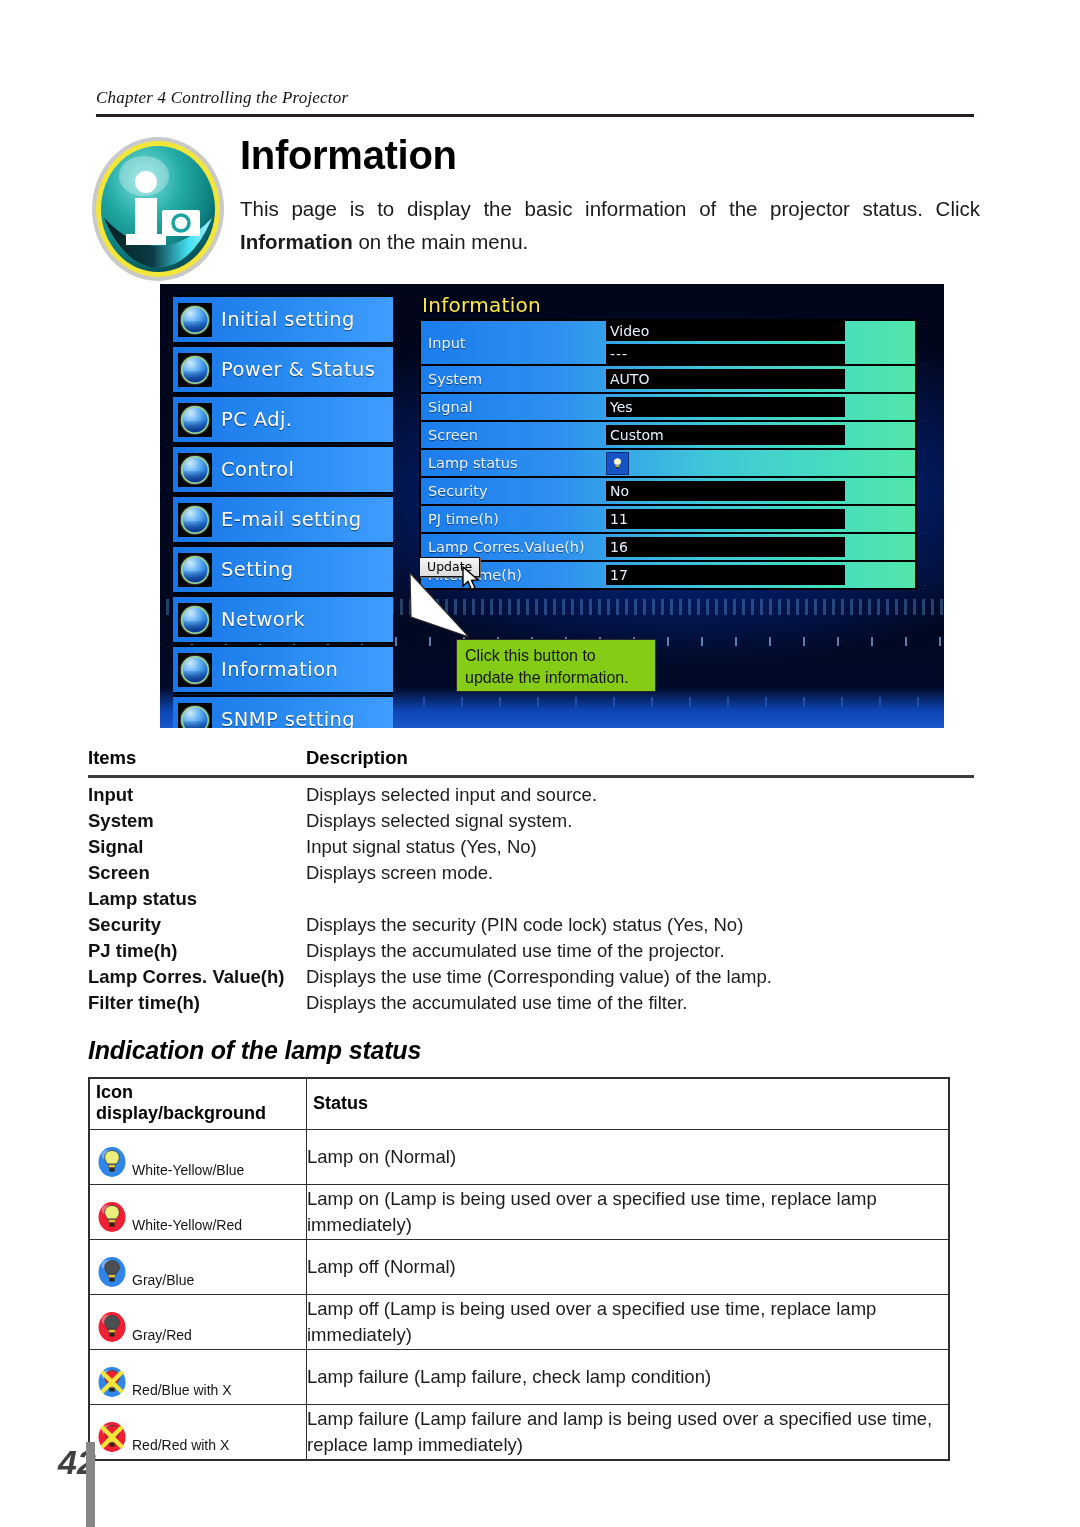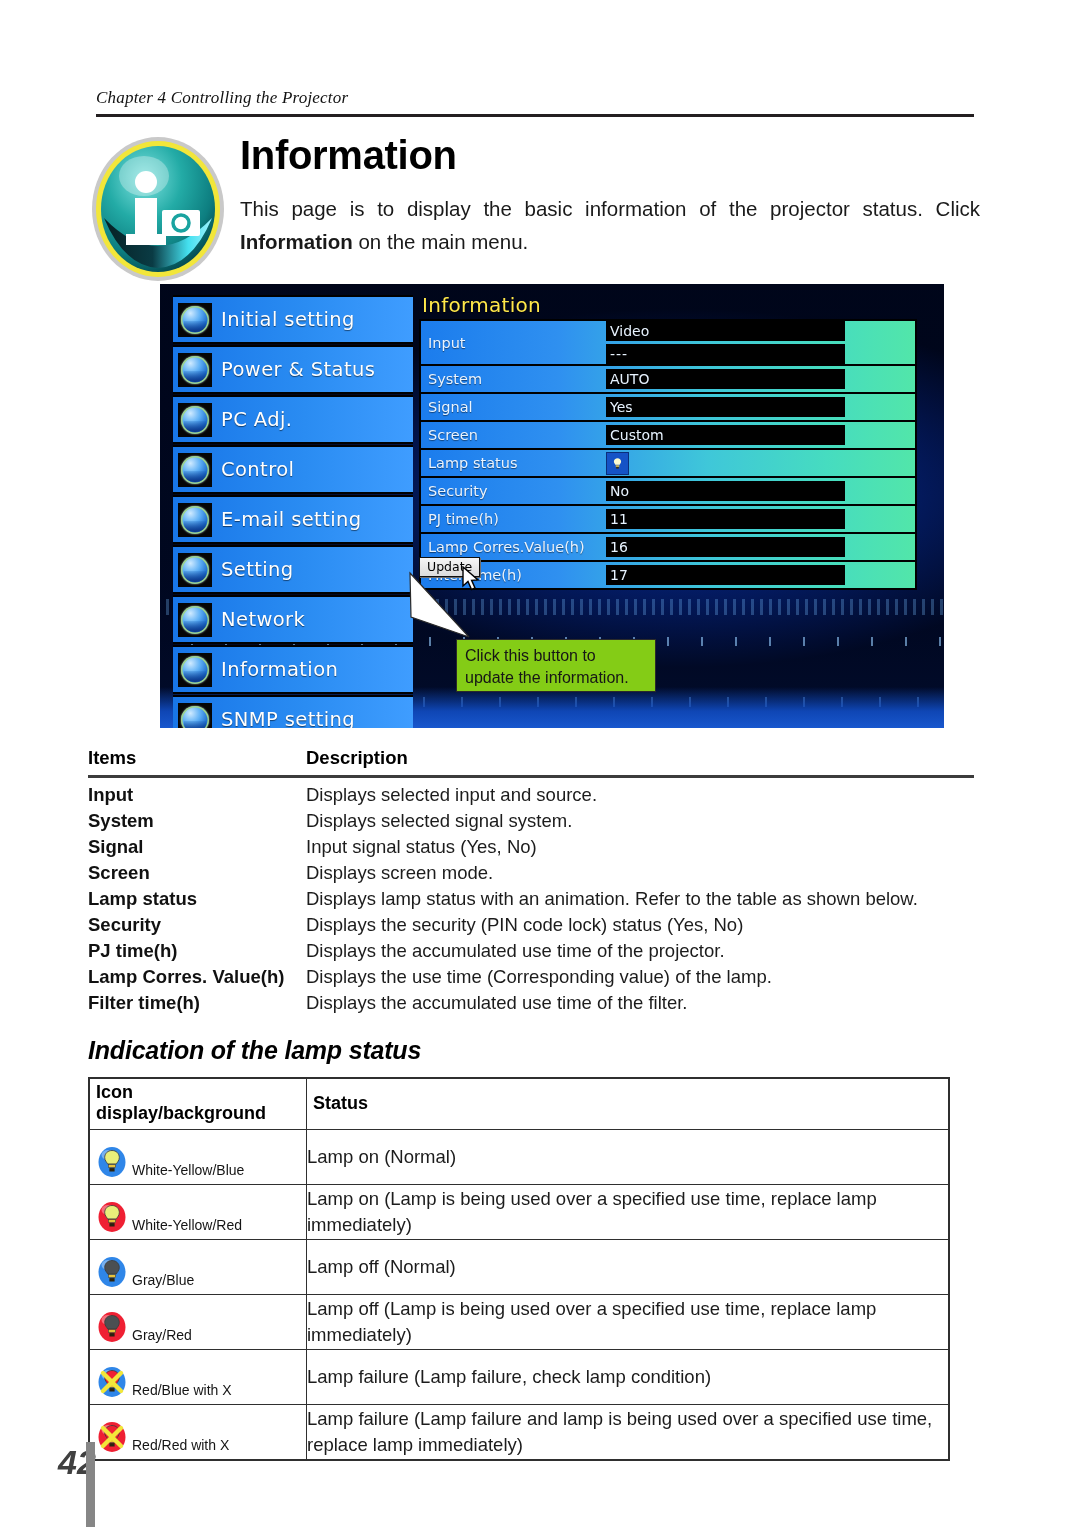--- a/index.html
+++ b/index.html
@@ -65,21 +65,21 @@
     background:repeating-linear-gradient(90deg, rgba(120,185,255,.55) 0 2px, rgba(0,0,0,0) 2px 38px);
     opacity:.7;
   }
   .bg-glow{
     position:absolute;left:0;right:0;bottom:0;height:44px;
     background:linear-gradient(180deg, rgba(16,70,190,.0) 0%, rgba(17,80,205,.85) 55%, #1a5ad2 100%);
   }
   .shot-frame{position:absolute;inset:0;border:3px solid #ffffff;box-sizing:border-box;}
 
   
-  .menu{position:absolute;left:16px;top:14px;width:240px;text-align:center;}
+  .menu{position:absolute;left:16px;top:14px;width:220px;text-align:center;}
   .menu-item{
     position:relative;height:45px;
     background:linear-gradient(90deg,#1876e8 0%,#2a8cf2 55%,#3f9dff 100%);
     border-top:2px solid #000;border-bottom:2px solid #000;
     display:flex;align-items:center;
     margin-bottom:1px;
   }
   .menu-item:first-child{border-top:2px solid #000;}
   .menu-ico{
     width:34px;height:34px;margin-left:5px;margin-right:9px;
@@ -421,21 +421,20 @@
     <div class="irow">
       <div class="c1">Signal</div>
       <div class="c2">Input signal status (Yes, No)</div>
     </div>
     <div class="irow">
       <div class="c1">Screen</div>
       <div class="c2">Displays screen mode.</div>
     </div>
     <div class="irow">
       <div class="c1">Lamp status</div>
-      <div class="c2">Displays lamp status with an animation. Refer to the table as shown below.</div>
     </div>
     <div class="irow">
       <div class="c1">Security</div>
       <div class="c2">Displays the security (PIN code lock) status (Yes, No)</div>
     </div>
     <div class="irow">
       <div class="c1">PJ time(h)</div>
       <div class="c2">Displays the accumulated use time of the projector.</div>
     </div>
     <div class="irow">

